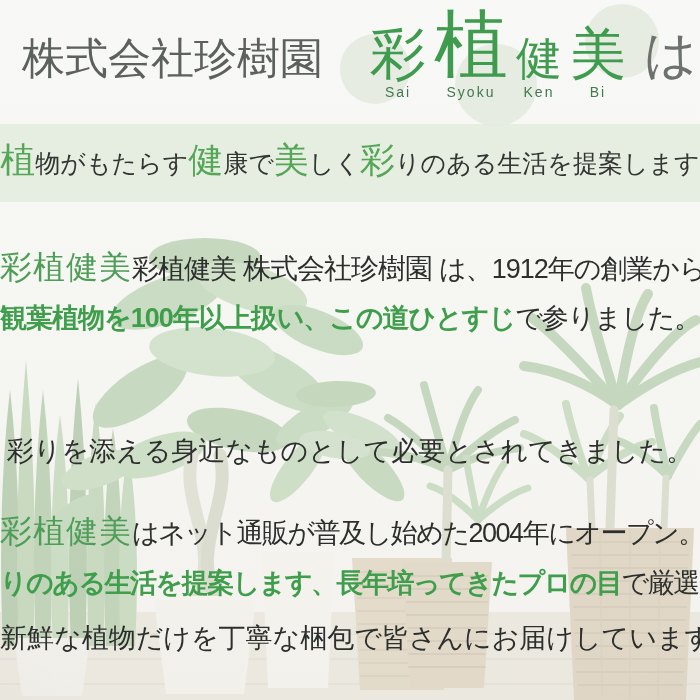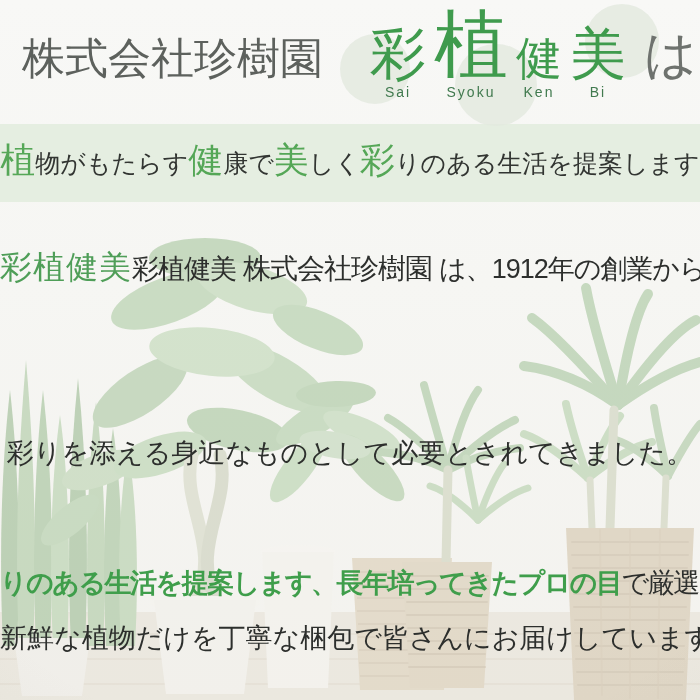--- a/index.html
+++ b/index.html
@@ -36,21 +36,21 @@
   
   .bodyline{position:absolute;left:0;right:0;text-align:center;white-space:nowrap;z-index:2;
     font-size:27px;color:#2d2f2d;font-weight:500;line-height:1.2;}
   .brand{font-family:"Liberation Serif","DejaVu Serif",serif;font-size:32px;color:#4f9e58;
     letter-spacing:1px;font-weight:500;}
   .hl{color:#3f9e4b;font-weight:700;}
   .company{font-size:28px;margin:8px 7px;}
   .lA{top:248px;letter-spacing:-1px;}
   .lB{top:302px;letter-spacing:-1px;}
   .lC{top:380px;}
-  .lD{top:437px;}
+  .lD{top:437px;font-family:Liberation Mono, monospace;}
   .lE{top:512px;letter-spacing:-1.5px;}
   .lF{top:567px;letter-spacing:-1.5px;}
   .lG{top:622px;}
 </style>
 </head>
 <body>
 
 <div class="canvas">
 
   <svg class="bg" viewBox="0 0 700 700" aria-hidden="true">
@@ -216,21 +216,27 @@
     </div>
   </div>
 
   <div class="strip">
     <span class="sg-g">植</span><span class="sg-d">物がもたらす</span><span class="sg-g">健</span><span class="sg-d">康で</span><span class="sg-g">美</span><span class="sg-d">しく</span><span class="sg-g">彩</span><span class="sg-d">りのある生活を提案します</span>
   </div>
 
   <div class="bodyline lA">
     <span class="brand">彩植健美</span><span>彩植健美</span><span class="company">株式会社珍樹園</span><span>は、1912年の創業から</span>
   </div>
+  <div class="bodyline lB">
+    <span class="hl">観葉植物を100年以上扱い、この道ひとすじ</span><span>で参りました。</span>
+  </div>
 
   <div class="bodyline lD">彩りを添える身近なものとして必要とされてきました。</div>
 
+  <div class="bodyline lE">
+    <span class="brand">彩植健美</span><span>はネット通販が普及し始めた2004年にオープン。</span>
+  </div>
   <div class="bodyline lF">
     <span class="hl">りのある生活を提案します、長年培ってきたプロの目</span><span>で厳選した</span>
   </div>
   <div class="bodyline lG">新鮮な植物だけを丁寧な梱包で皆さんにお届けしています。</div>
 
 </div>
 
 </body></html>

